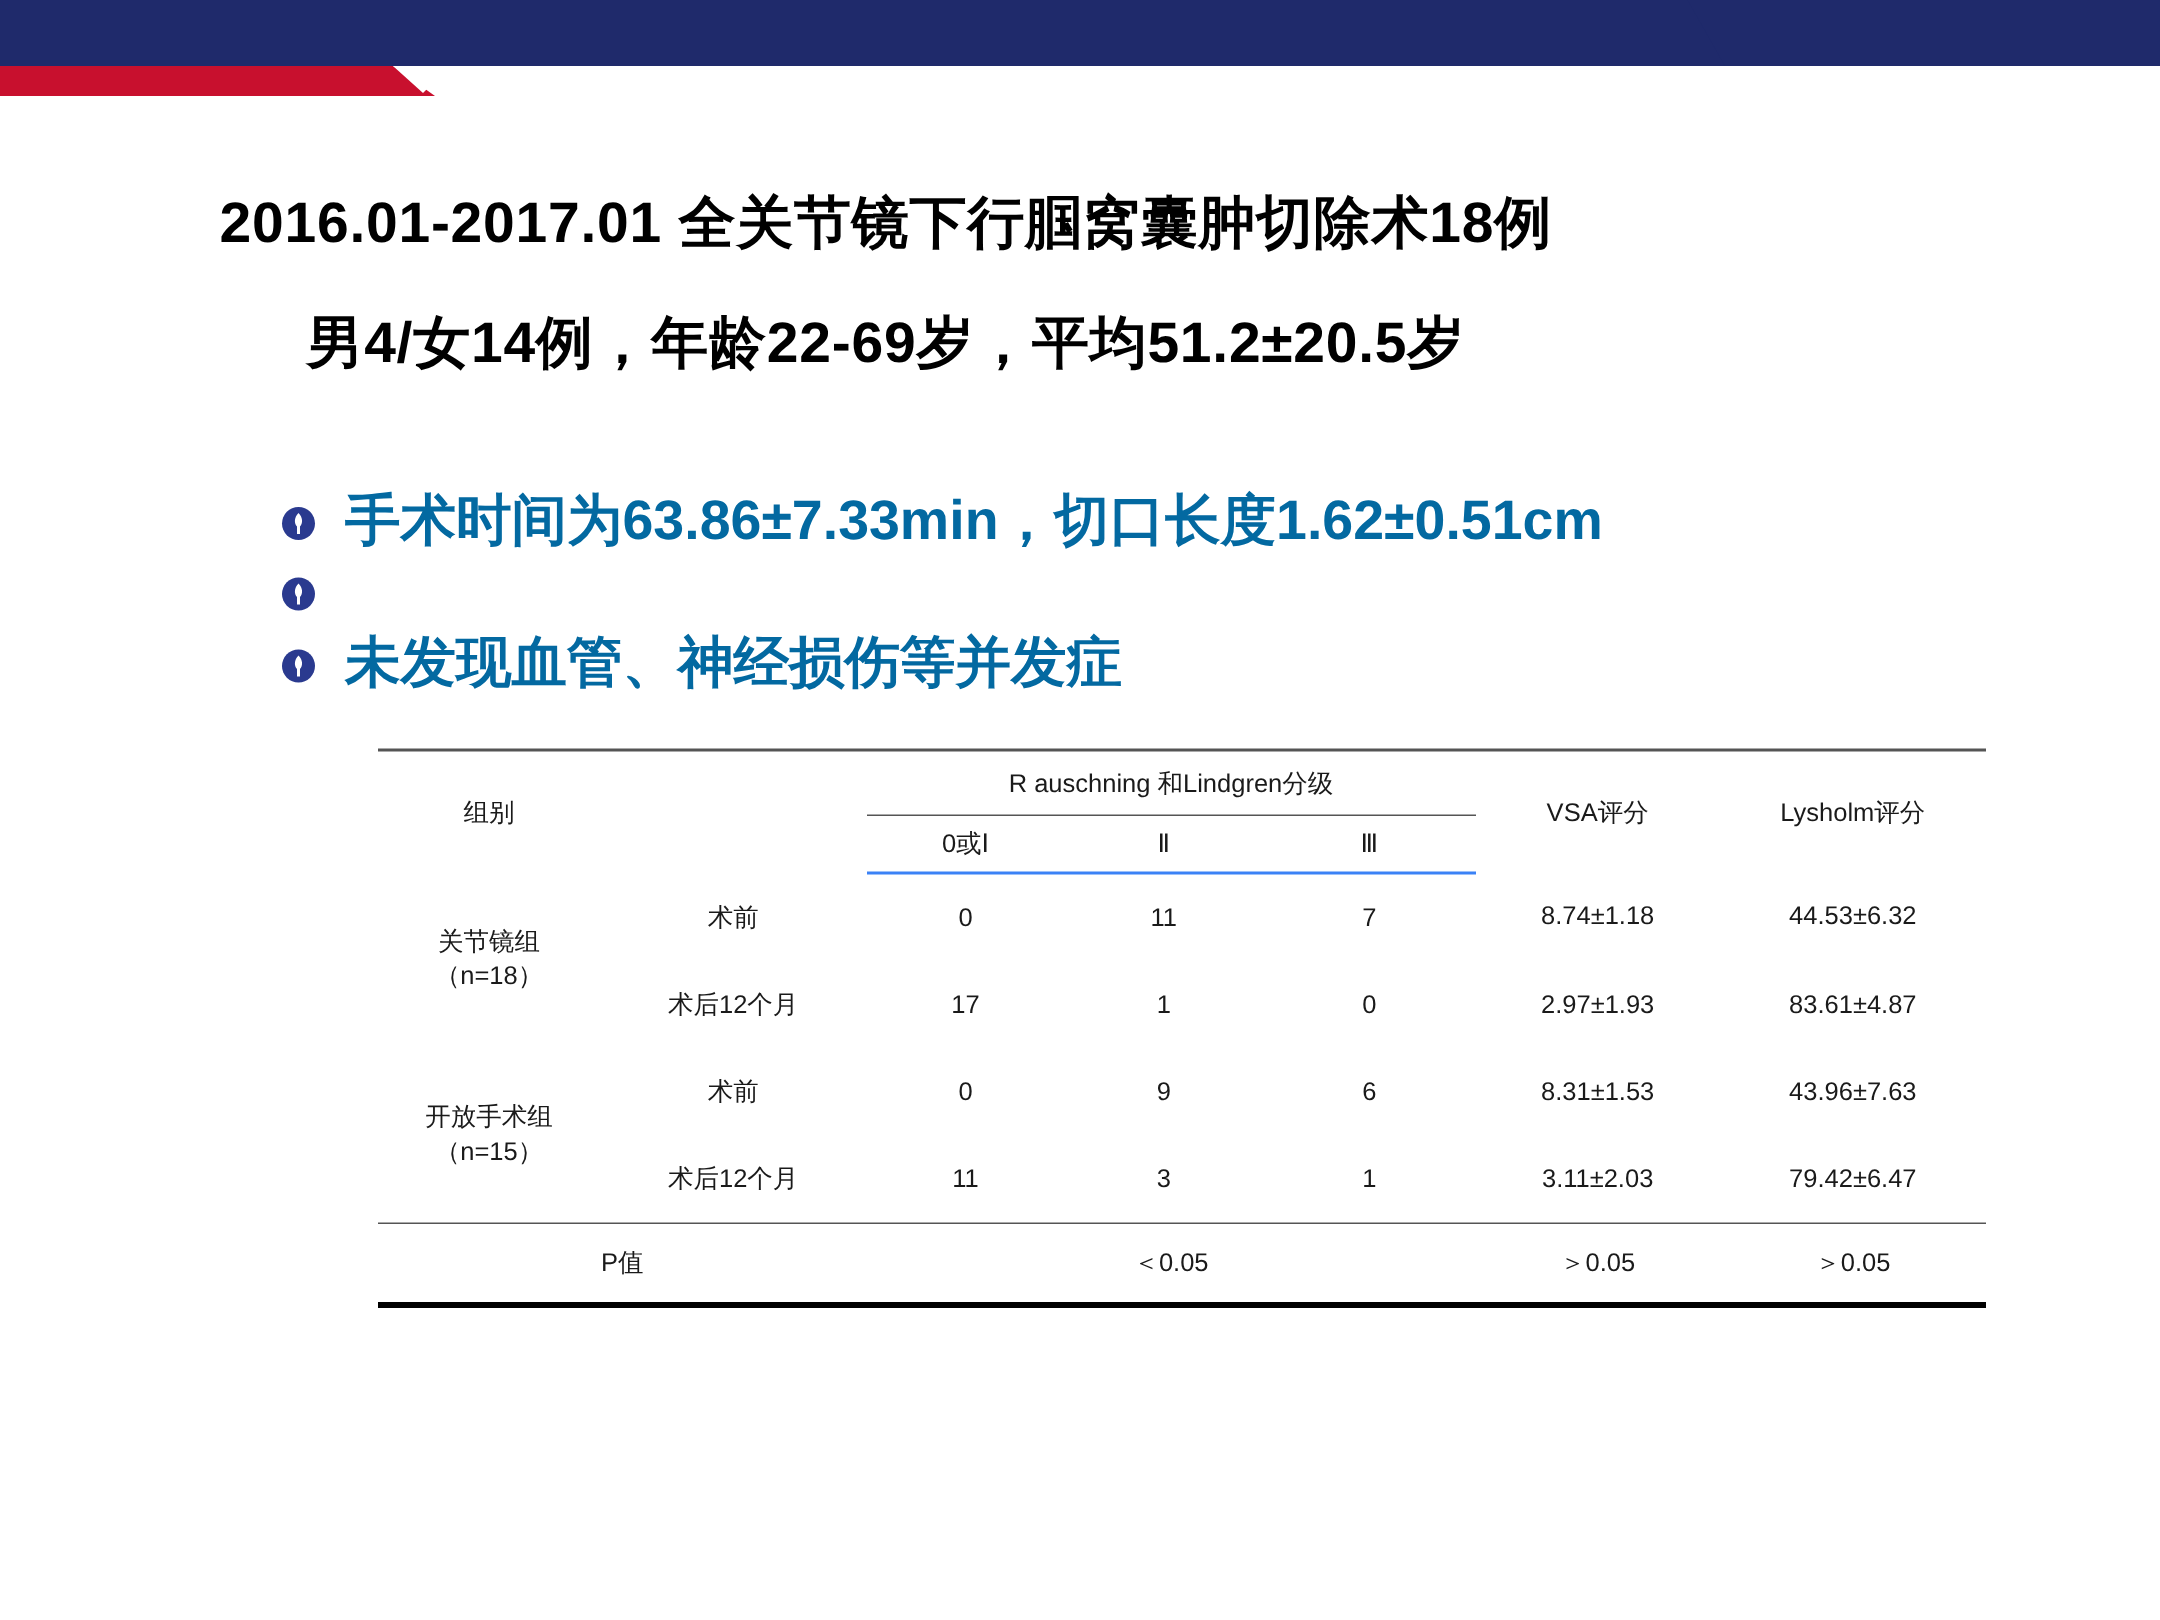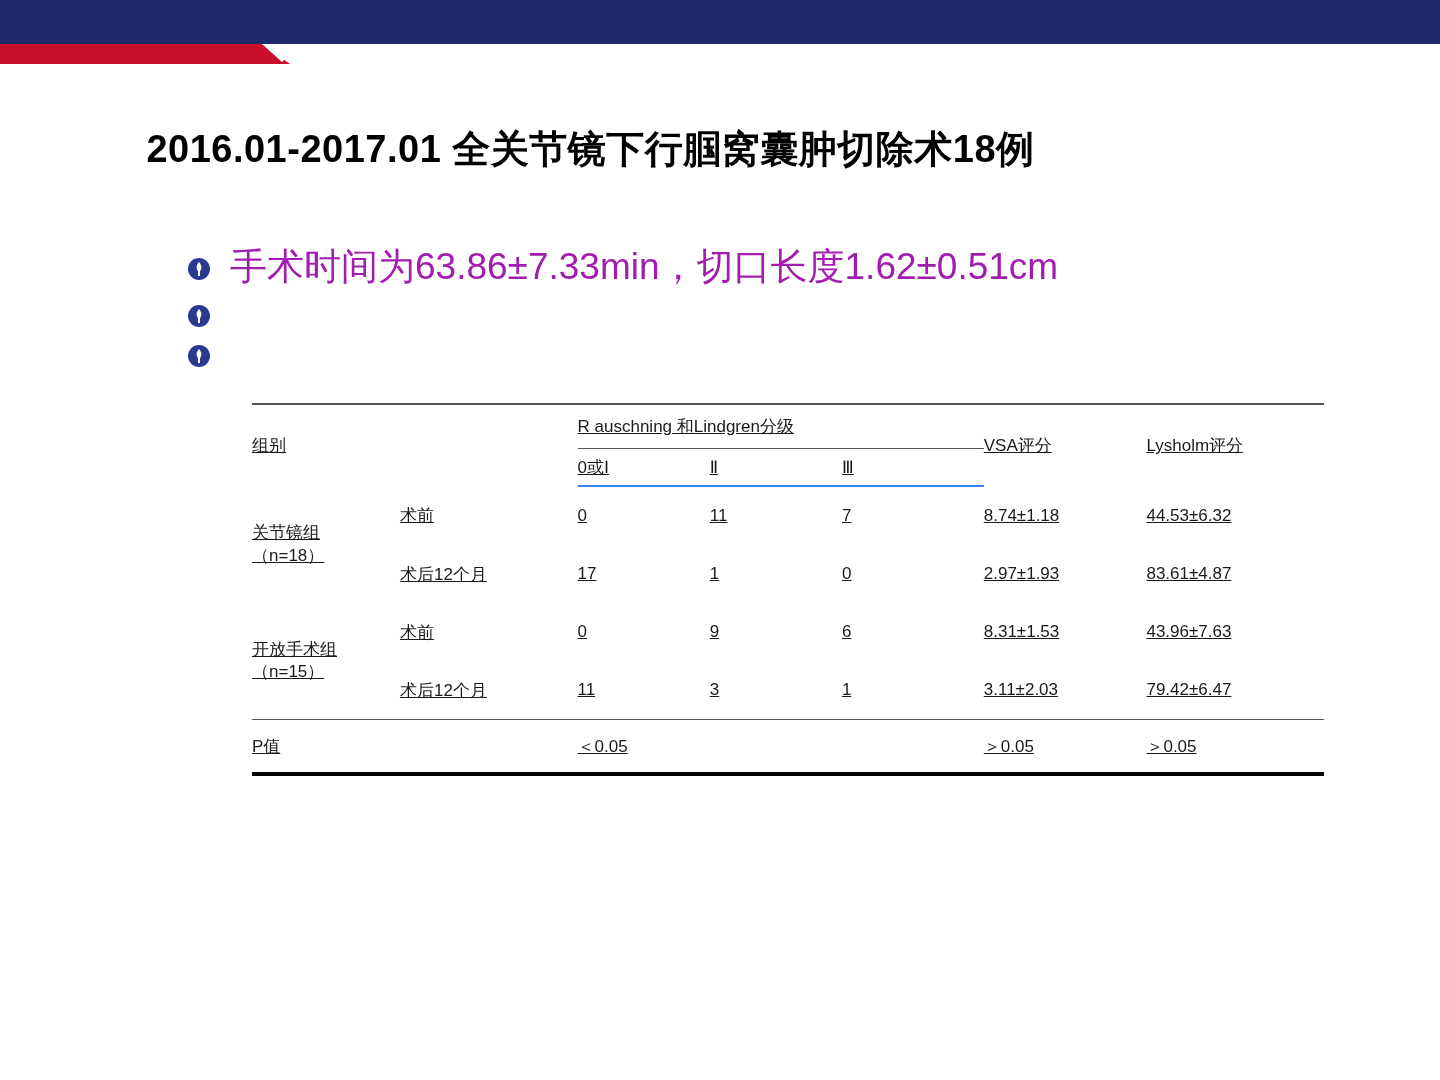--- a/index.html
+++ b/index.html
@@ -64,43 +64,43 @@
   .bullet-mark {
     width: 26px;
     height: 26px;
     flex: 0 0 26px;
     margin-right: 18px;
     position: relative;
     top: 2px;
   }
   .bullet-text {
     font-size: 37px;
-    font-weight: normal;
-    color: #a21caf;
+    font-weight: bold;
+    color: #0369a1;
     line-height: 1.12;
     white-space: nowrap;
   }
 
   
   .table-wrap {
     margin-top: 36px;
     padding-left: 252px;
     padding-right: 116px;
   }
   table.data-table {
     border-collapse: collapse;
     width: 1072px;
     font-size: 17px;
     color: #1a1a1a;
   }
   table.data-table td, table.data-table th {
     font-weight: normal;
+    text-align: center;
     vertical-align: middle;
     padding: 0;
-    text-decoration: underline;
   }
   .tb-top td {
     border-top: 2px solid #555;
   }
   .hdr-grp {
     height: 44px;
   }
   .hdr-sub {
     height: 38px;
   }
@@ -139,20 +139,21 @@
 
     <polygon points="0,44 262,44 290,64 0,64" fill="#c8102e"></polygon>
     <polygon points="262,44 300,44 282,62" fill="#ffffff"></polygon>
   </svg>
 </div>
 
 <div class="slide-body">
 
   <div class="title-block">
     <div class="title-line">2016.01-2017.01 全关节镜下行腘窝囊肿切除术18例</div>
+    <div class="title-line second">男4/女14例，年龄22-69岁，平均51.2±20.5岁</div>
   </div>
 
   <div class="bullets">
 
     <div class="bullet-row">
       <span class="bullet-mark">
         <svg width="26" height="26" viewBox="0 0 26 26">
           <circle cx="13" cy="13" r="11" fill="#2a3a8f"></circle>
           <path d="M13 6 C10 9, 10 13, 12 15 L12 20 L14 20 L14 15 C16 13, 16 9, 13 6 Z" fill="#ffffff"></path>
         </svg>
@@ -169,20 +170,21 @@
       </span>
     </div>
 
     <div class="bullet-row">
       <span class="bullet-mark">
         <svg width="26" height="26" viewBox="0 0 26 26">
           <circle cx="13" cy="13" r="11" fill="#2a3a8f"></circle>
           <path d="M13 6 C10 9, 10 13, 12 15 L12 20 L14 20 L14 15 C16 13, 16 9, 13 6 Z" fill="#ffffff"></path>
         </svg>
       </span>
+      <span class="bullet-text">未发现血管、神经损伤等并发症</span>
     </div>
 
   </div>
 
   <div class="table-wrap">
     <table class="data-table">
       <colgroup>
         <col style="width:150px">
         <col style="width:180px">
         <col style="width:135px">

